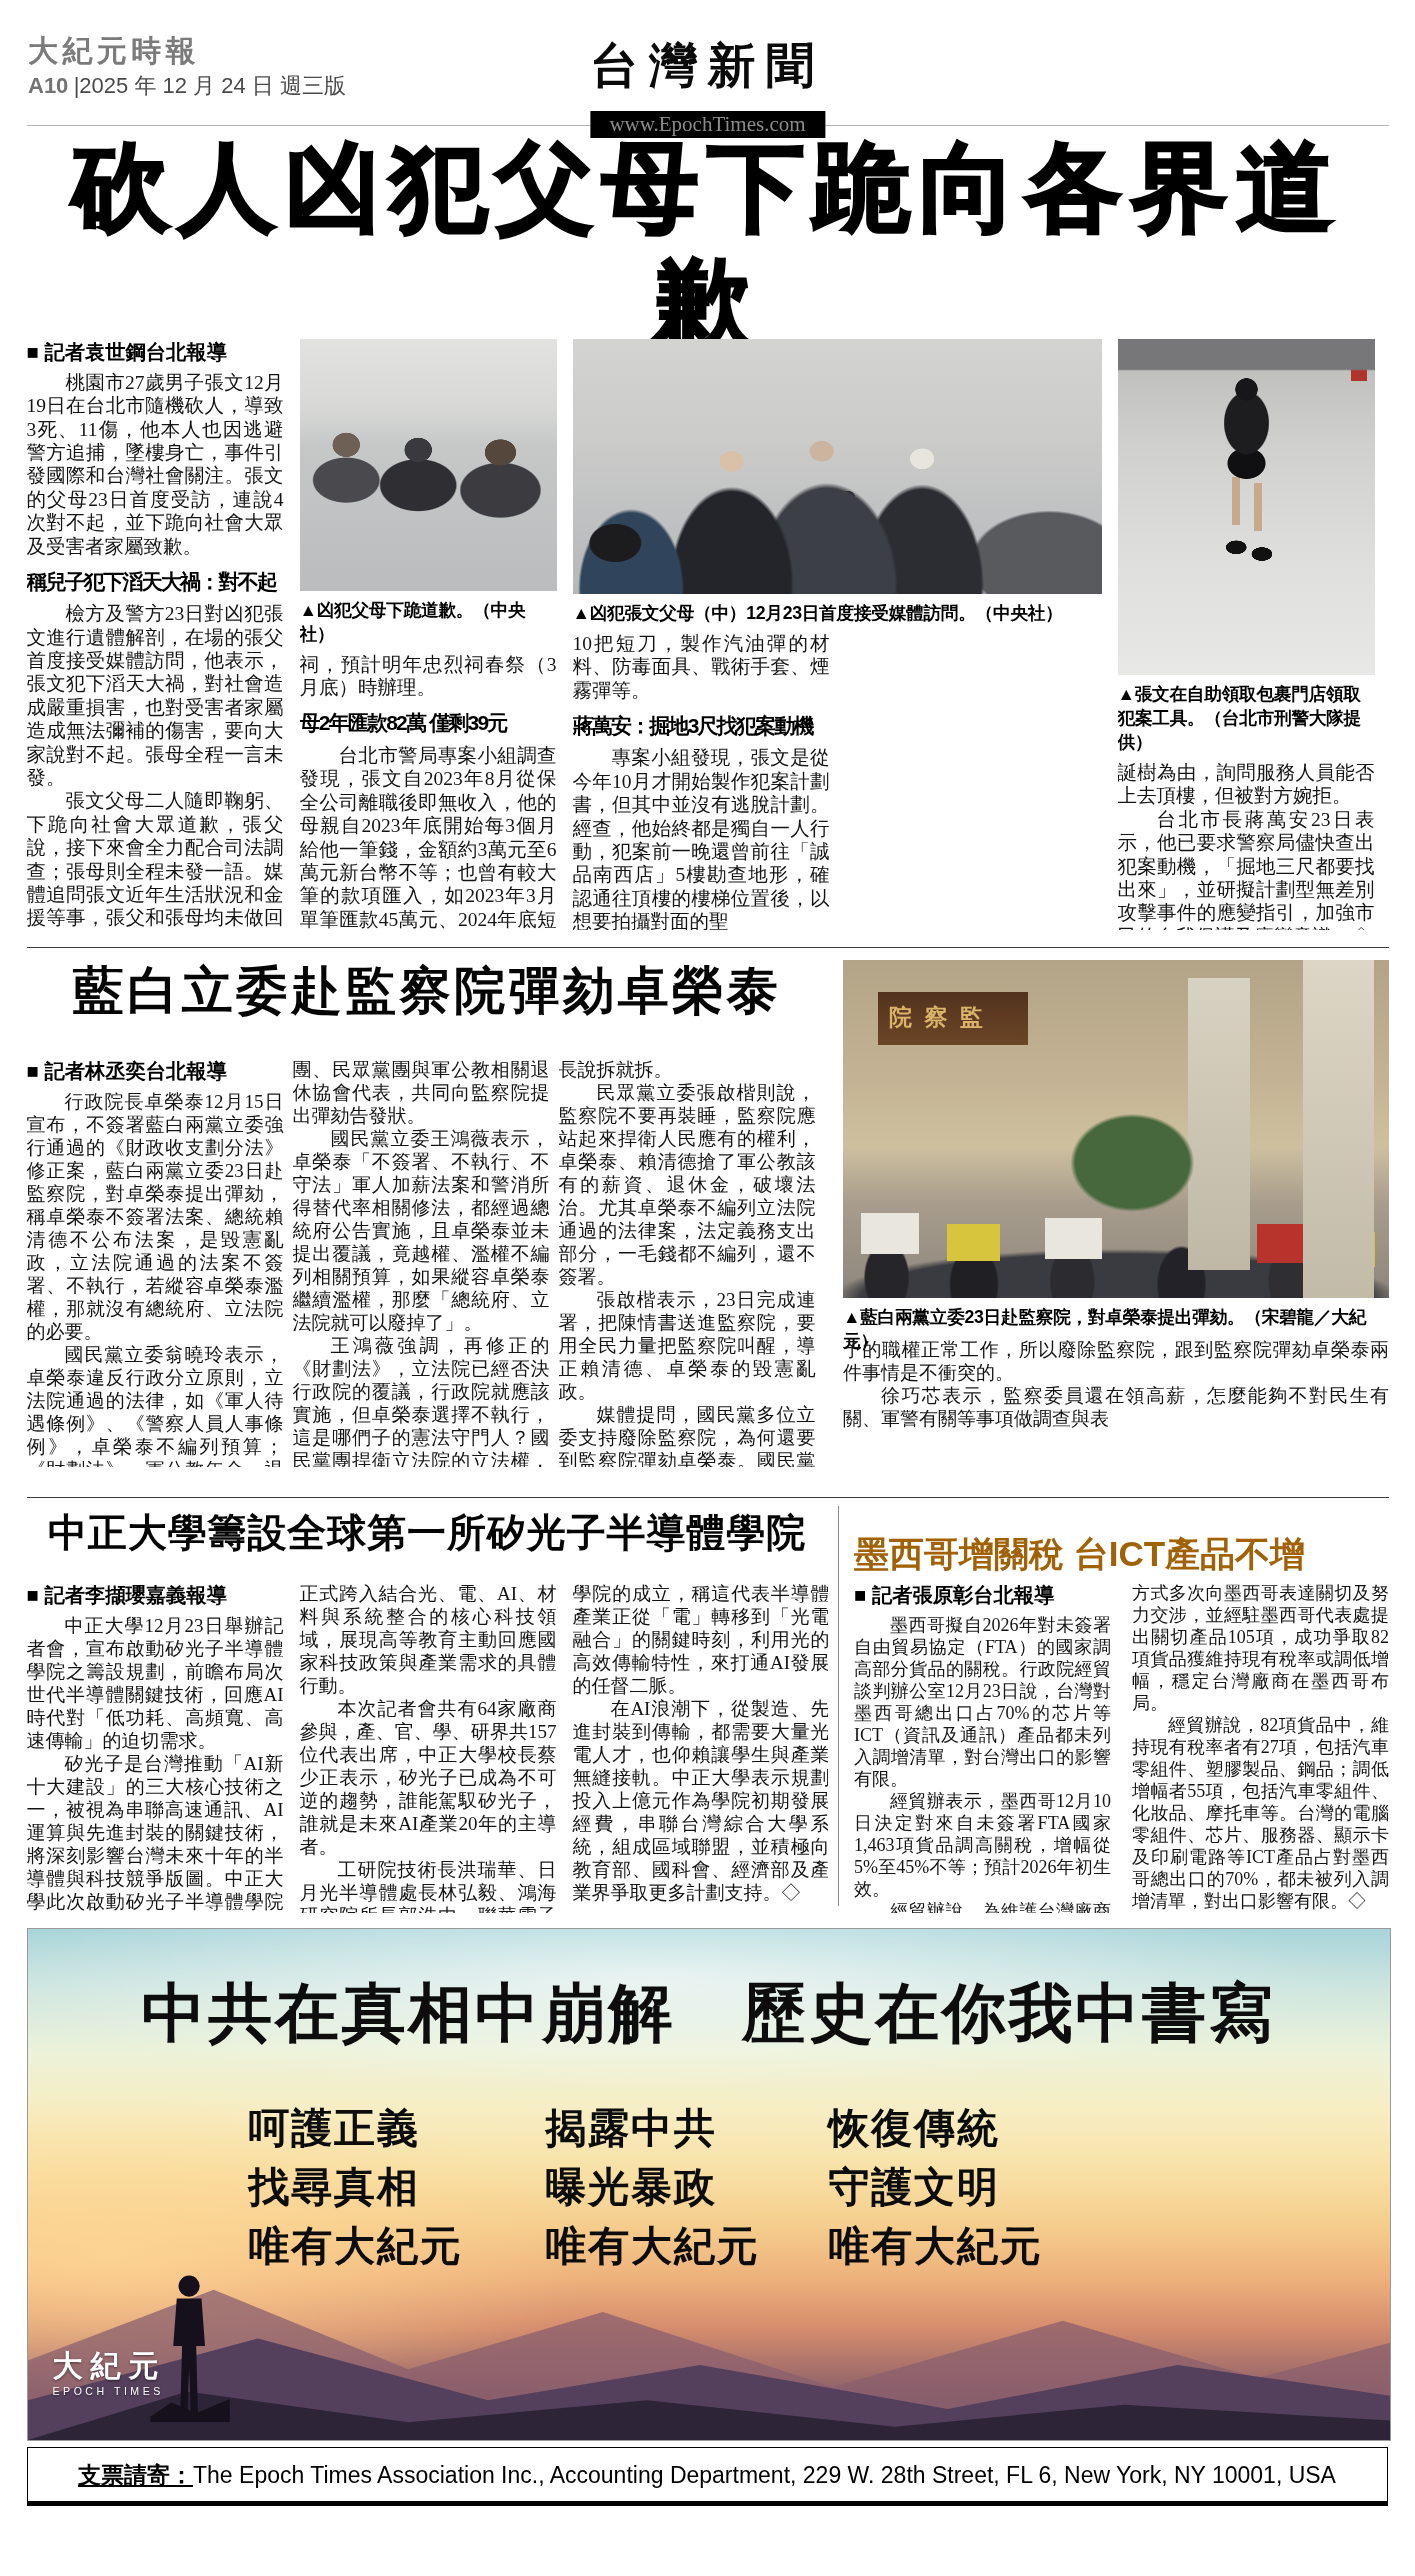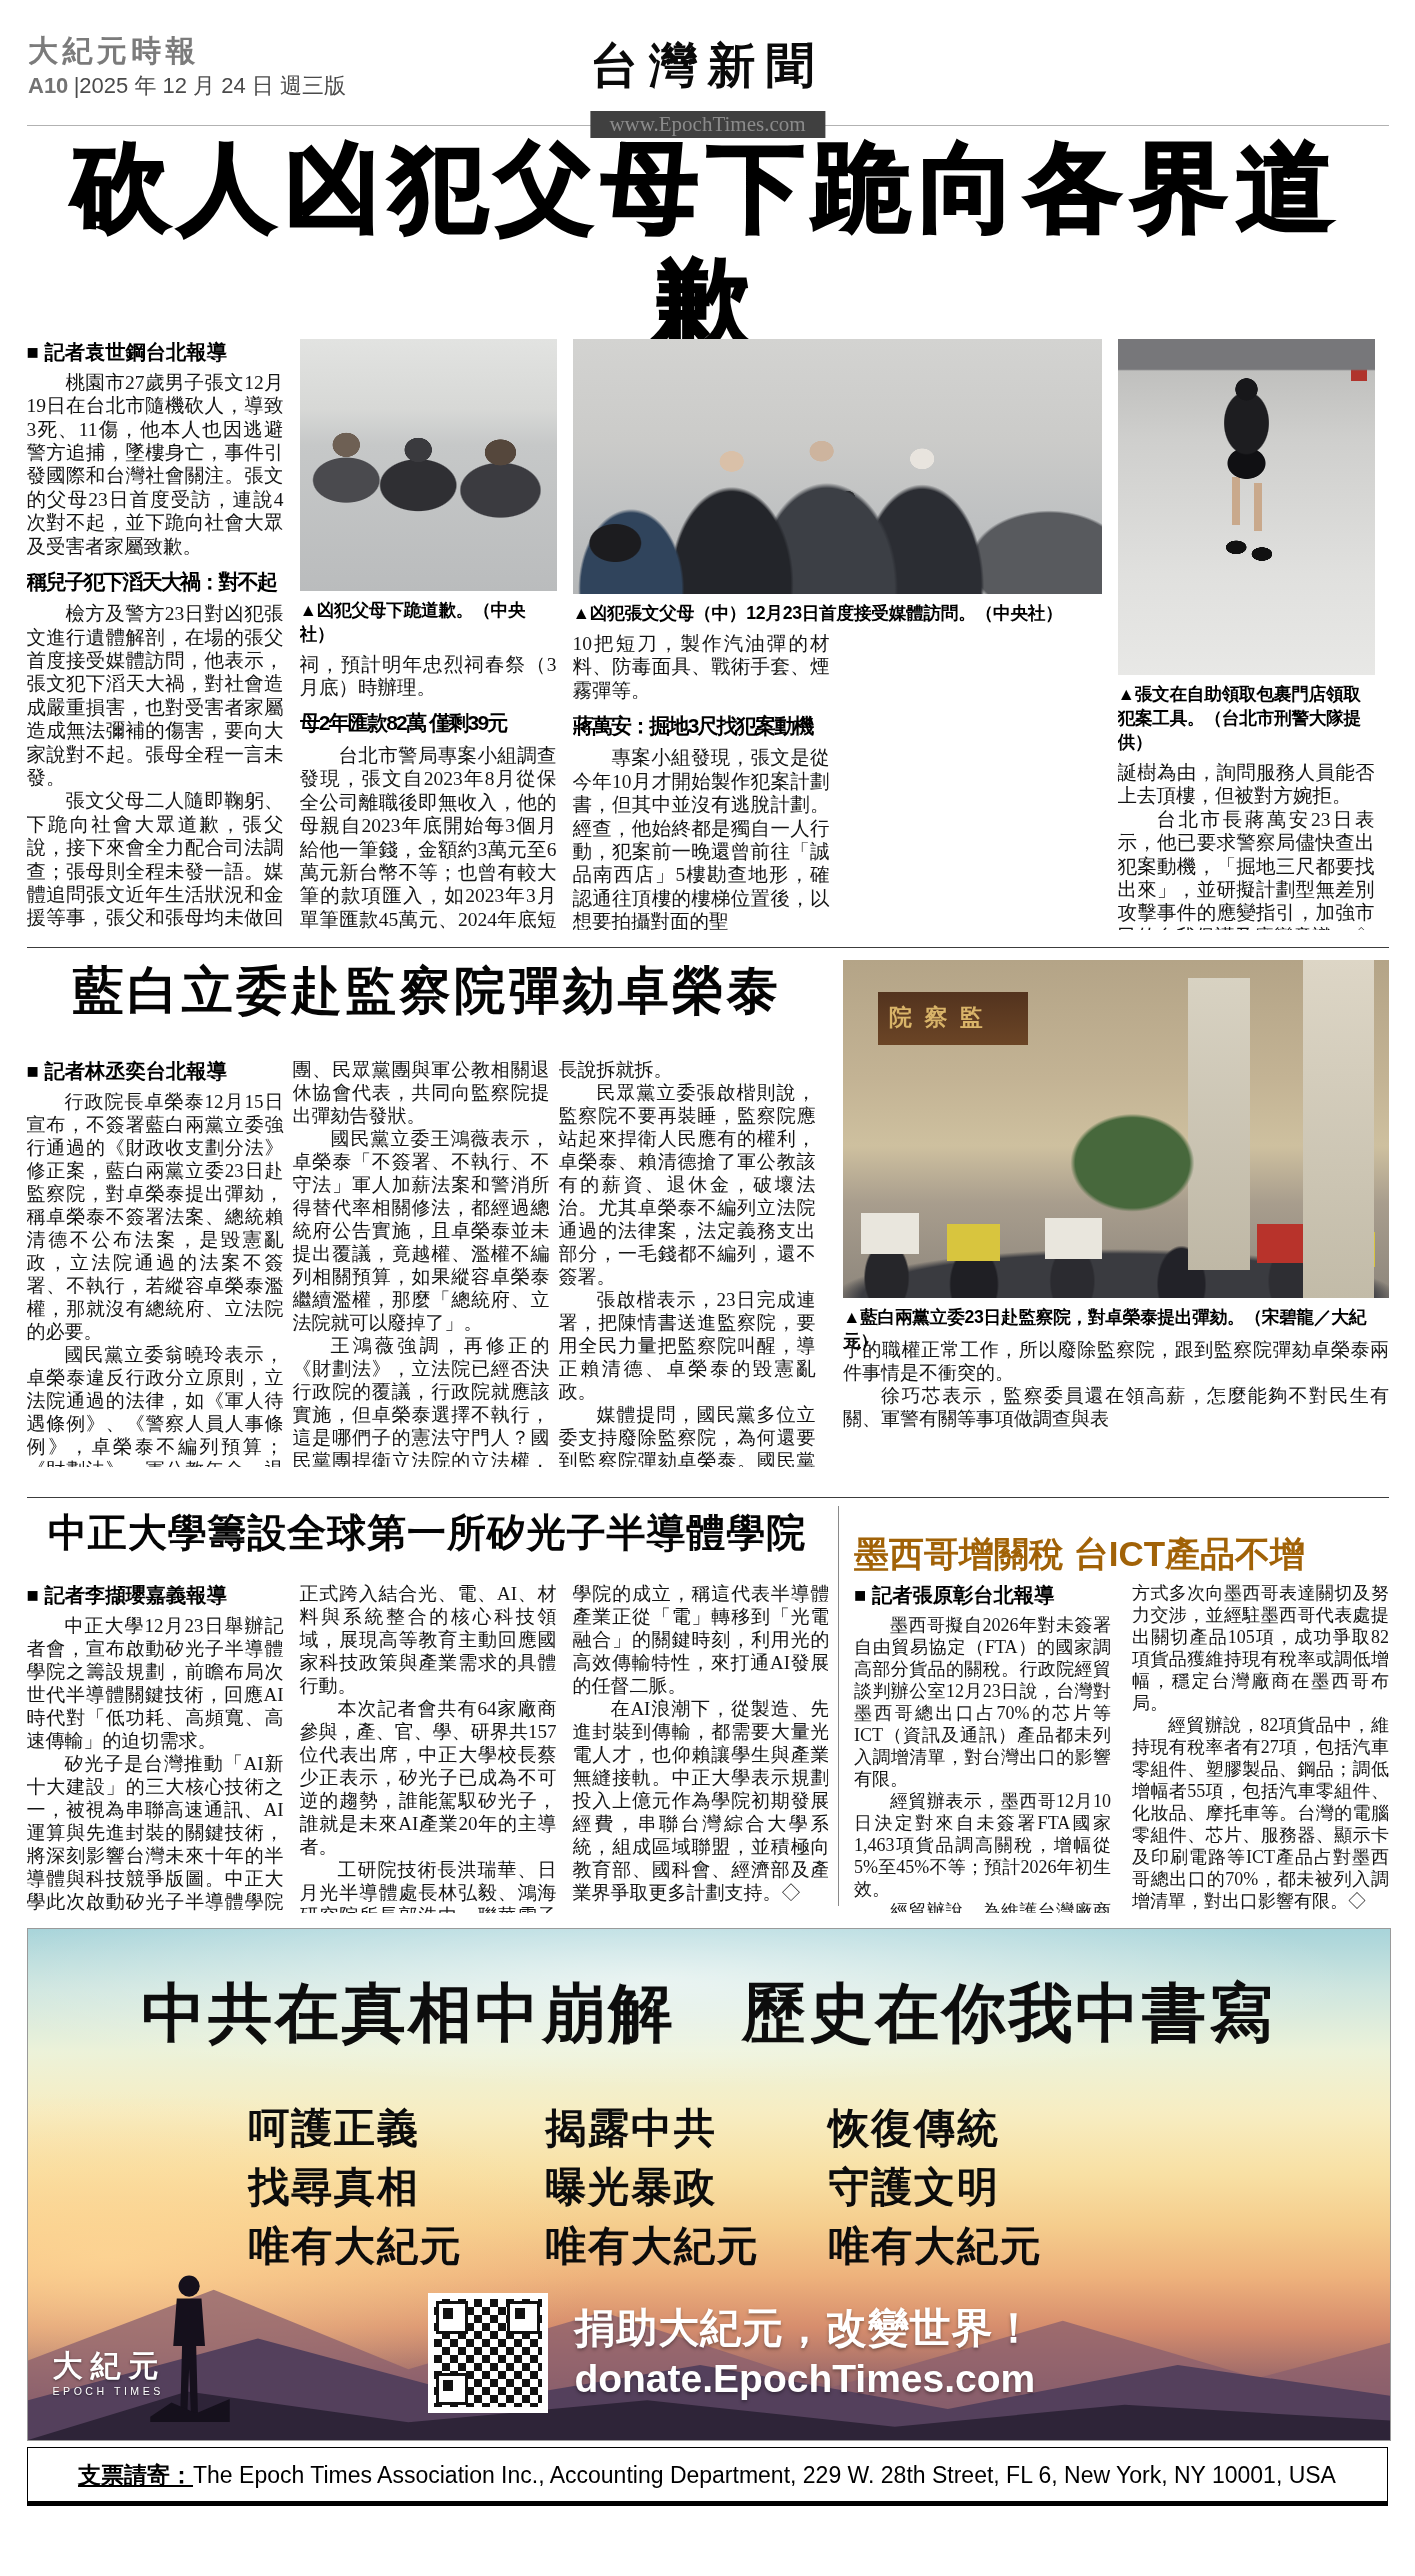--- a/index.html
+++ b/index.html
@@ -7,21 +7,21 @@
         font-family:"Liberation Serif",serif;color:#141414;}
 
   
   .m-logo{position:absolute;left:28px;top:35px;font:900 30px/32px "Liberation Serif",serif;
           color:#7b7b7b;letter-spacing:4.4px;}
   .m-date{position:absolute;left:28px;top:73px;font:22px/26.5px "Liberation Sans",sans-serif;color:#4a4a4a;}
   .m-date b{color:#737373;font-weight:900;margin-right:5.3px;}
   .m-section{position:absolute;left:0;right:0;top:39px;text-align:center;
              font:900 48px/53px "Liberation Sans",sans-serif;letter-spacing:10.6px;color:#0a0a0a;}
   .header-rule{position:absolute;left:26.5px;right:26.5px;top:125px;border-top:1.8px solid #b2b2b2;}
-  .m-site{position:absolute;left:50%;top:111px;transform:translateX(-50%);background:#404040;
+  .m-site{position:absolute;left:50%;top:111px;transform:translateX(-50%);background:#000000;
           padding:0 19.5px;font:21px/26.5px "Liberation Serif",serif;color:#8b8b8b;}
 
   
   .hrule{position:absolute;left:26.5px;right:26.5px;border-top:1.8px solid #3c3c3c;}
   .byline{font:700 20.3px/26.5px "Liberation Sans",sans-serif;color:#000;margin:0 0 5.3px 0;}
   .subhead{font:900 21px/26.5px "Liberation Sans",sans-serif;letter-spacing:-1.8px;color:#000;
            margin:10.6px 0 7px 0;}
   .caption{font:700 17.7px/24px "Liberation Sans",sans-serif;letter-spacing:-0.3px;color:#000;
            margin:7px 0 7px 0;}
   .bt p{margin:0;text-indent:2em;text-align:justify;}
@@ -308,38 +308,20 @@
       <circle cx="22" cy="8" r="6" fill="#15101c"></circle>
       <path d="M15 15 L29 15 L31 42 L26 42 L27 80 L23 80 L22 55 L21 80 L17 80 L18 42 L13 42 Z" fill="#15101c"></path>
       <path d="M0 82 L12 74 L26 80 L45 72 L45 85 L0 85 Z" fill="#15101c"></path>
     </svg>
 
     <div class="ad-logo">
       <div class="cn">大紀元</div>
       <div class="en">EPOCH TIMES</div>
     </div>
 
-    <div class="donate">
-      <div class="qr">
-        <div class="qr-grid"></div>
-        <div class="f f1">
-            <i></i>
-          </div>
-        <div class="f f2">
-            <i></i>
-          </div>
-        <div class="f f3">
-            <i></i>
-          </div>
-      </div>
-      <div class="donate-text">
-        <div class="l1">捐助大紀元，改變世界！</div>
-        <div class="l2">donate.EpochTimes.com</div>
-      </div>
-    </div>
   </div>
 
   <div class="footer">
     <span class="lab">支票請寄：</span>
     <span class="addr">The Epoch Times Association Inc., Accounting Department, 229 W. 28th Street, FL 6, New York, NY 10001, USA</span>
   </div>
 
 </div>
 
 

